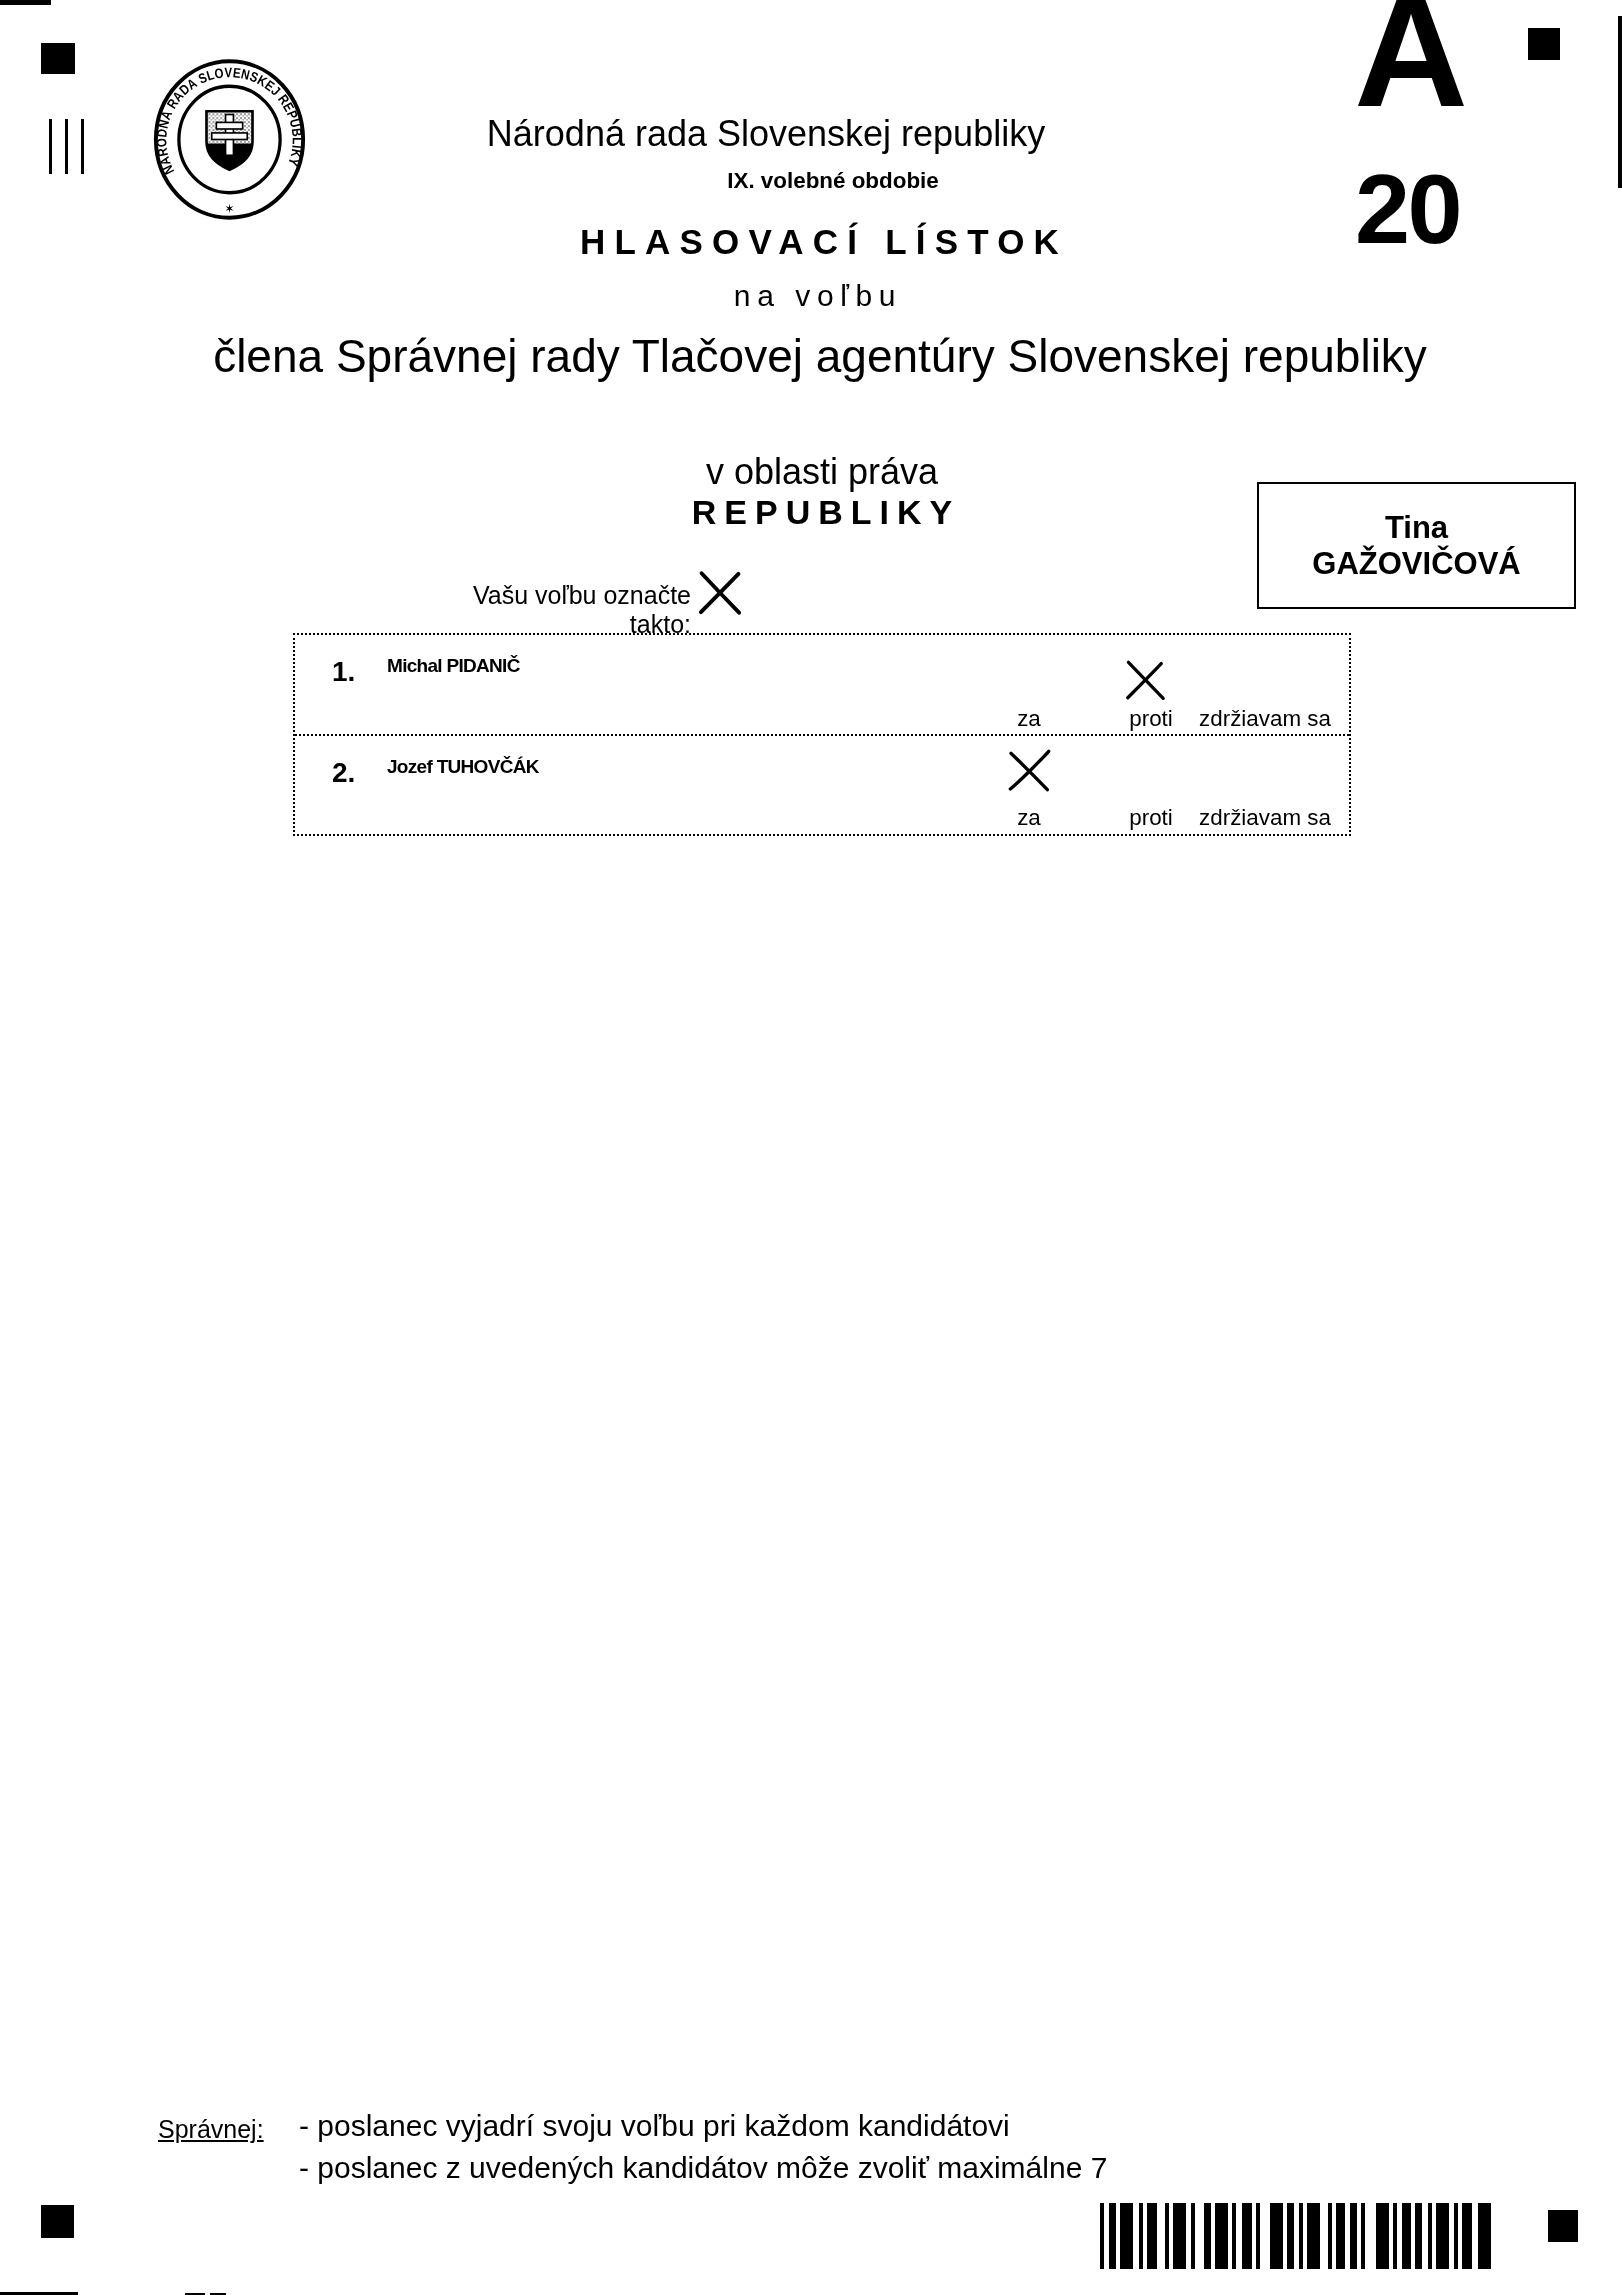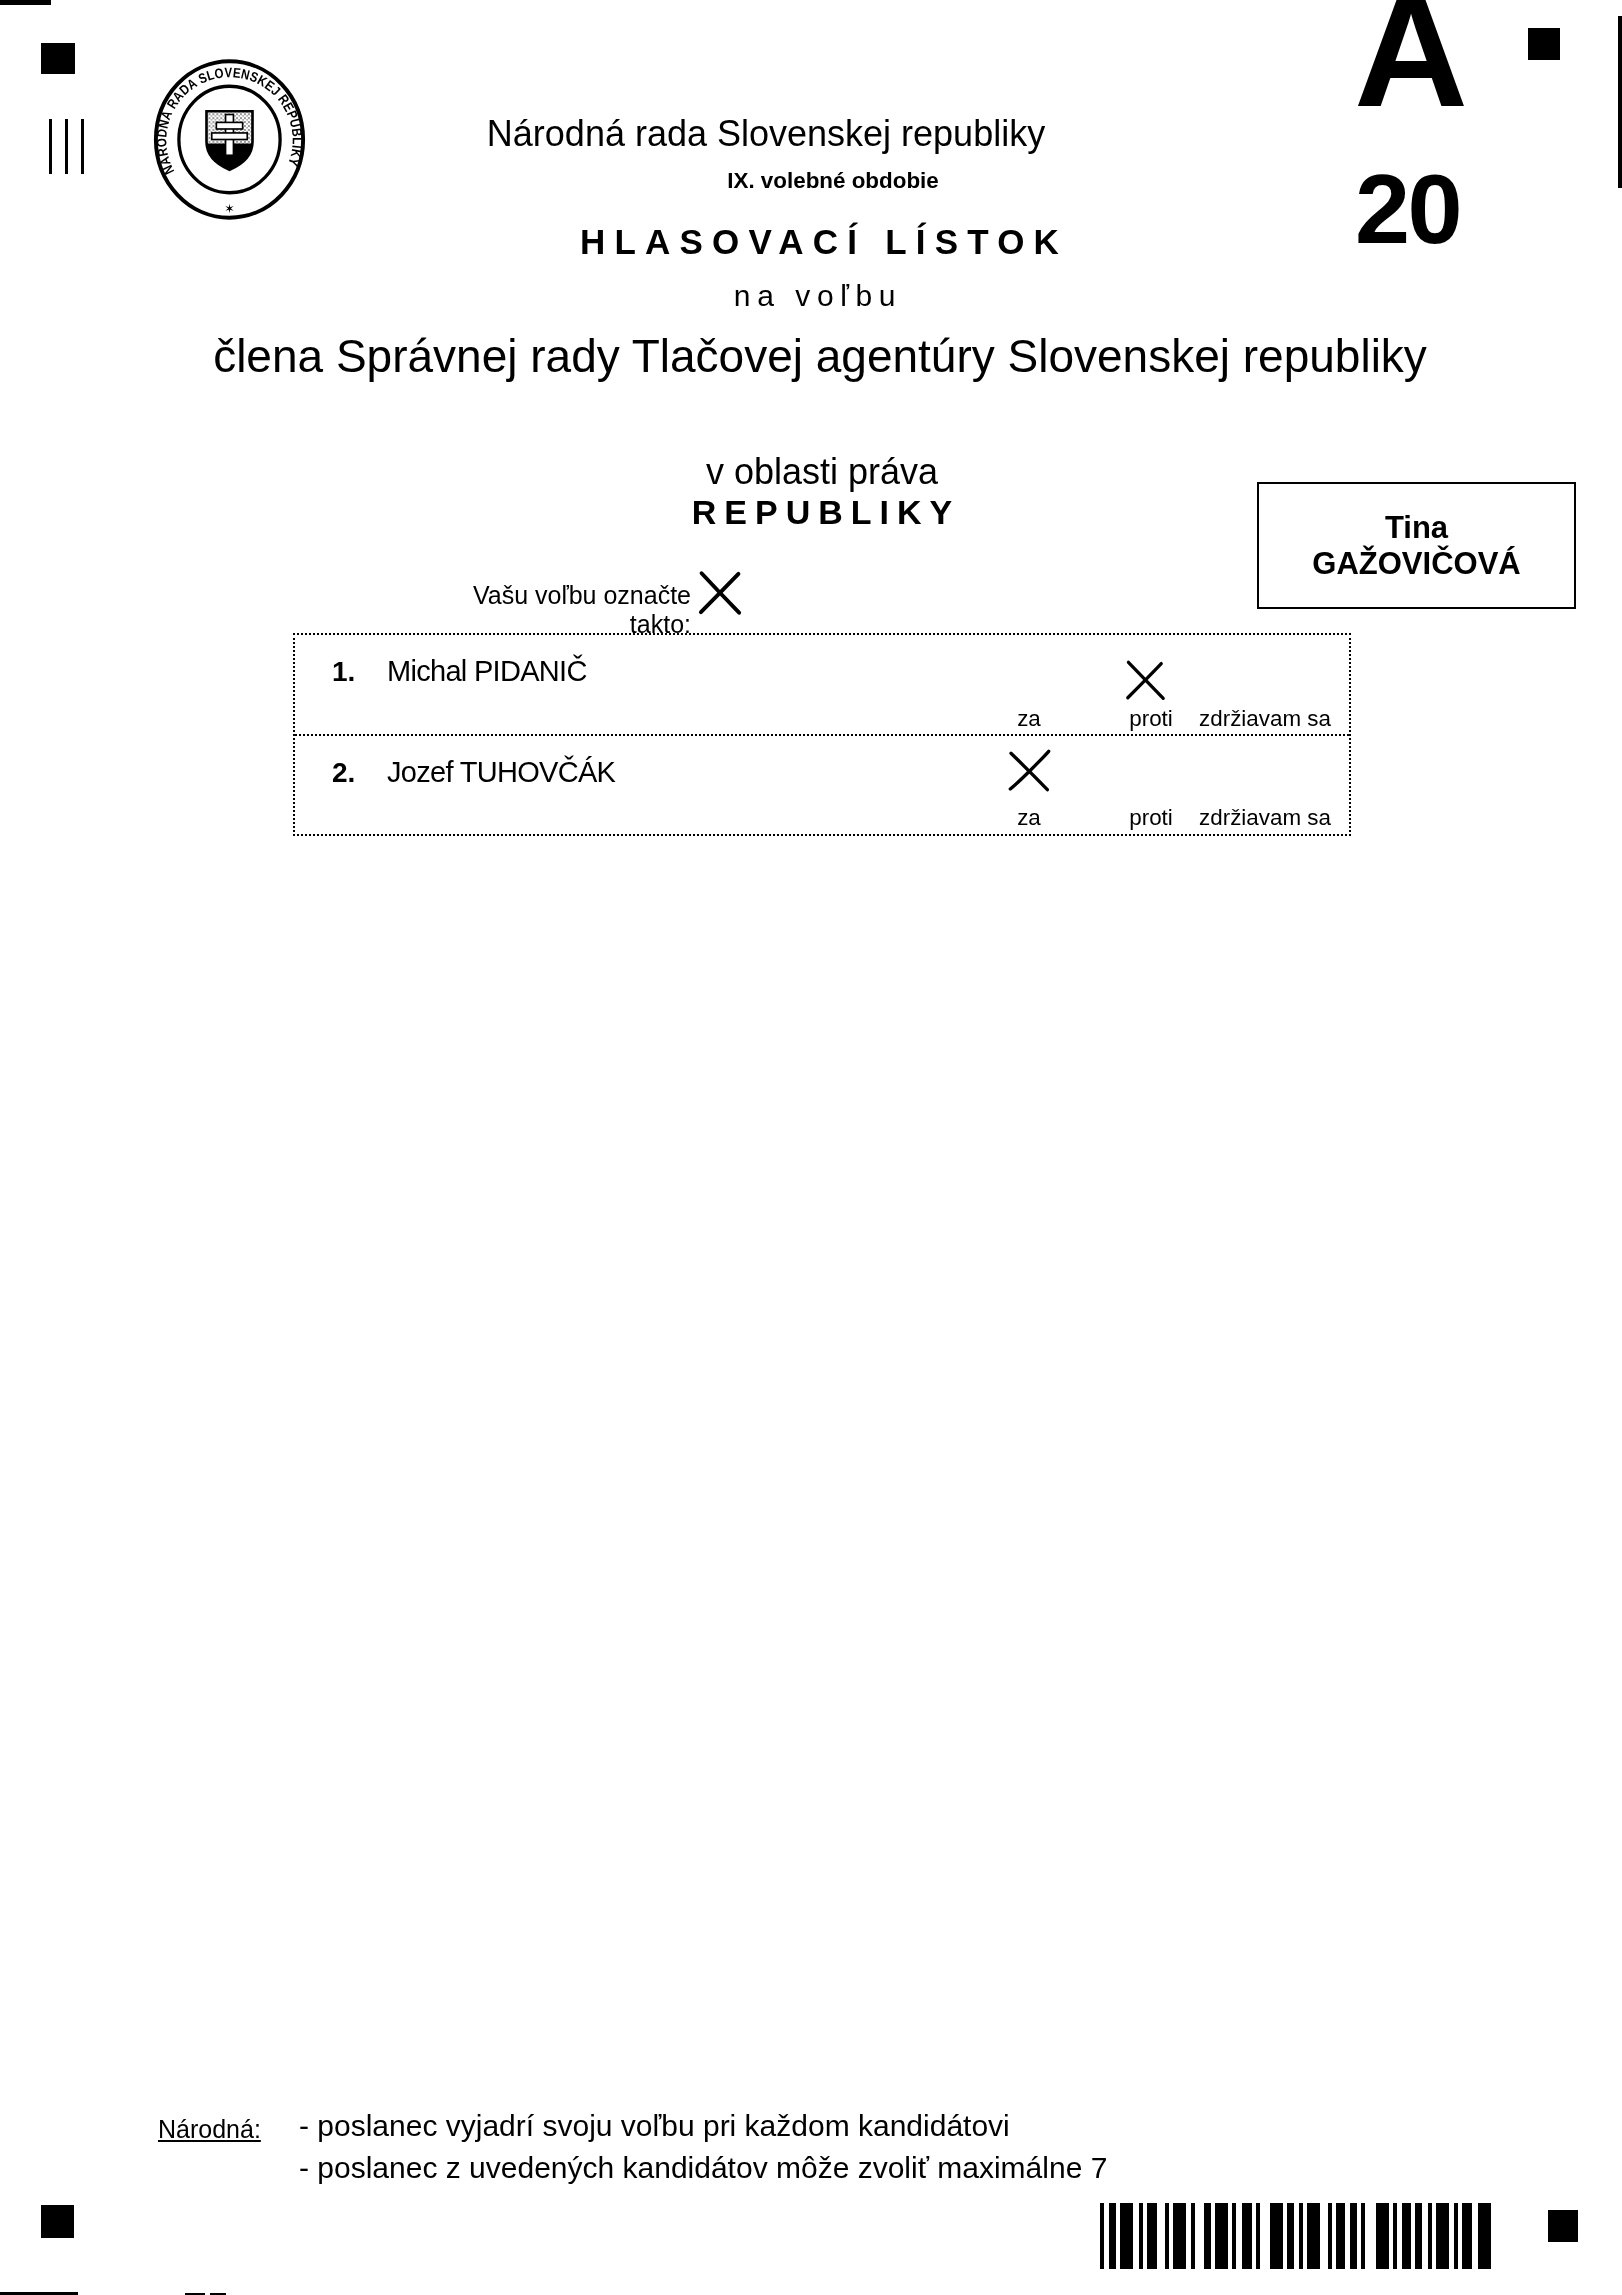--- a/index.html
+++ b/index.html
@@ -41,21 +41,21 @@
   .sample-x{top:568px;left:695px;}
 
   
   .cand-box{
     top:633px;left:293px;width:1058px;height:203px;
     border:2.6px dotted #000;box-sizing:border-box;
   }
   .cand-row{position:relative;height:99px;}
   .cand-row + .cand-row{border-top:2.6px dotted #000;height:97px;}
   .cand-number{position:absolute;left:37px;top:21px;font-size:28px;font-weight:bold;}
-  .cand-name{position:absolute;left:92px;top:20px;font-size:29px;font-weight:normal;letter-spacing:-0.7px;}
+  .cand-name{position:absolute;left:92px;top:20px;font-size:19px;font-weight:bold;letter-spacing:-0.7px;}
   .opt{position:absolute;font-size:22.4px;transform:translateX(-50%);white-space:nowrap;}
   .opt-row1{top:71px;}
   .opt-row2{top:69px;}
   .opt-za{left:734px;}
   .opt-proti{left:856px;}
   .opt-zdrz{left:970px;}
   .vote-x{position:absolute;}
   .vote-x-1{left:828px;top:24px;}
   .vote-x-2{left:710px;top:12px;}
 
@@ -164,21 +164,21 @@
           <path d="M66 5 Q60 12 38 34 Q20 52 8 62"></path>
         </g>
       </svg>
       <span class="opt opt-row2 opt-za">za</span>
       <span class="opt opt-row2 opt-proti">proti</span>
       <span class="opt opt-row2 opt-zdrz">zdržiavam sa</span>
     </div>
 
   </div>
 
-  <div class="abs note-label">Národná:</div>
+  <div class="abs note-label">Správnej:</div>
   <div class="abs note-line1">- poslanec vyjadrí svoju voľbu pri každom kandidátovi</div>
   <div class="abs note-line2">- poslanec z uvedených kandidátov môže zvoliť maximálne 7</div>
 
   <div class="abs barcode">
       <div style="width: 4px; margin-right: 5.3px;"></div>
       <div style="width: 6.6px; margin-right: 4px;"></div>
       <div style="width: 13px; margin-right: 6.6px;"></div>
       <div style="width: 4px; margin-right: 4px;"></div>
       <div style="width: 9.2px; margin-right: 8px;"></div>
       <div style="width: 4px; margin-right: 4px;"></div>

